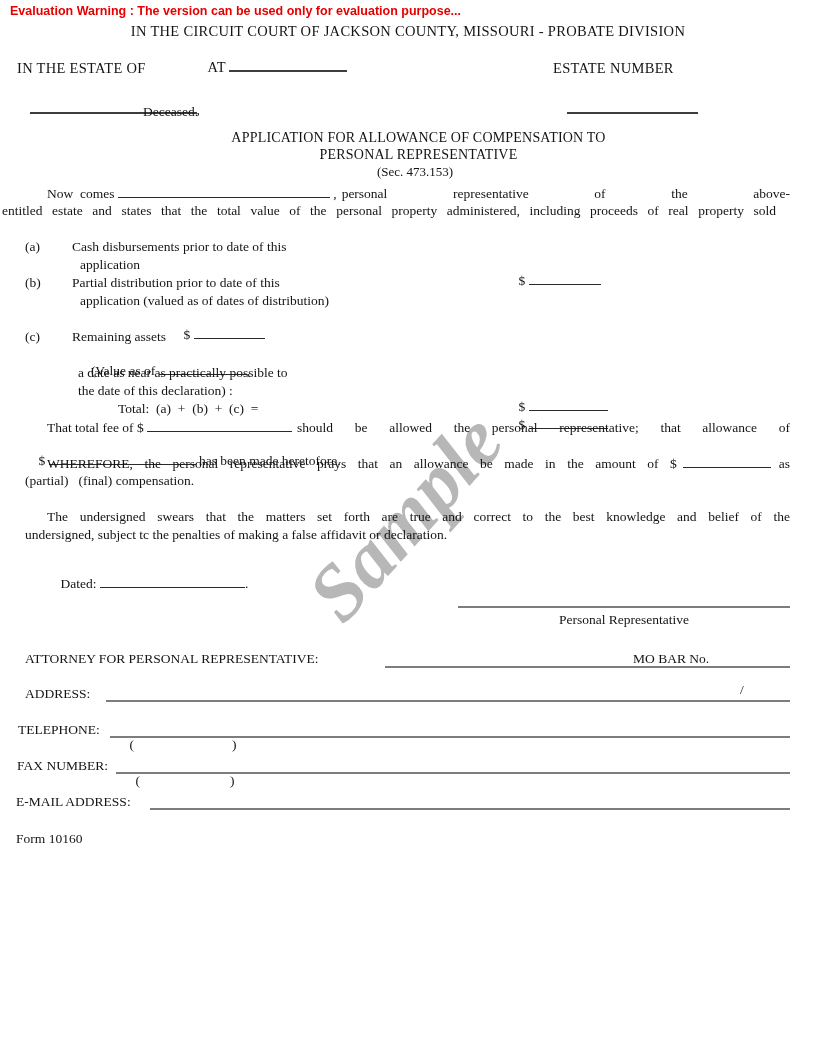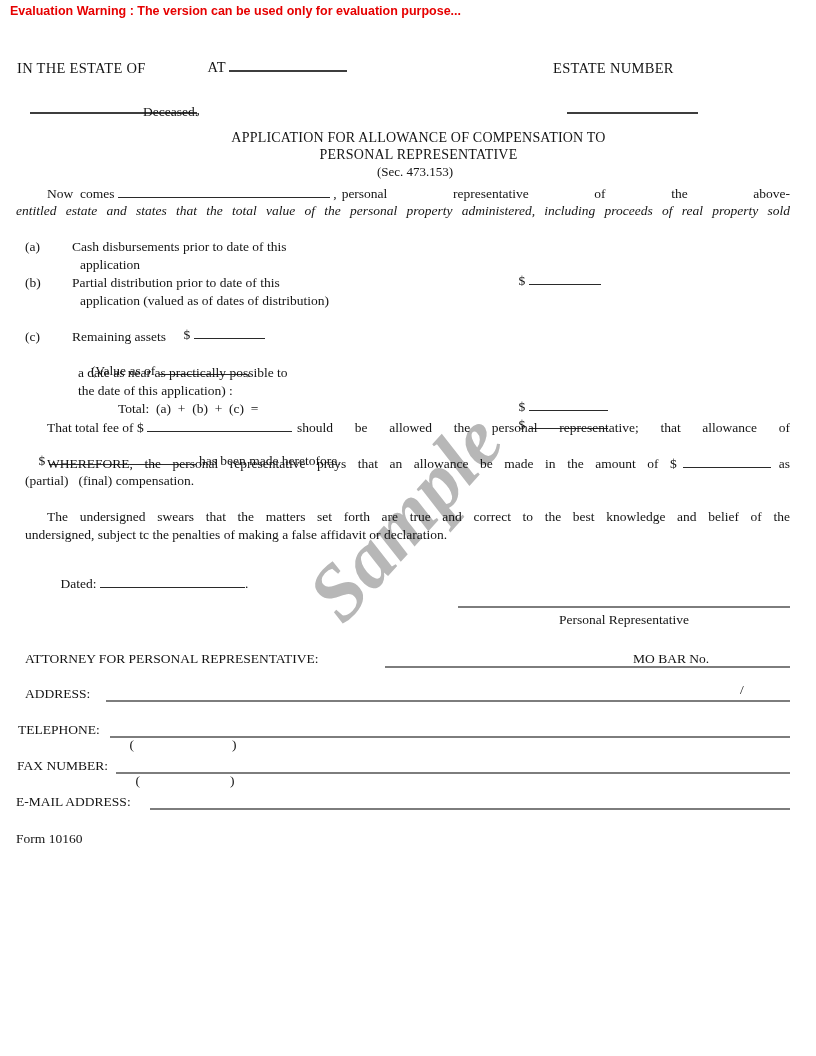--- a/index.html
+++ b/index.html
@@ -34,20 +34,21 @@
 </style>
 </head>
 <body>
 
 <div class="page">
 
   <div class="watermark">Sample</div>
 
   <div class="warning">Evaluation Warning : The version can be used only for evaluation purpose...</div>
 
+  <div class="abs center heading" style="top:24px;">IN THE CIRCUIT COURT OF JACKSON COUNTY, MISSOURI - PROBATE DIVISION</div>
 
   <div class="abs" style="left:194px; top:44px;">
     <span class="heading">AT</span><span class="pre"> </span><span class="blank strong" style="width:118px;"></span>
   </div>
 
   <div class="abs heading" style="left:17px; top:61px;">IN THE ESTATE OF</div>
   <div class="abs heading" style="left:553px; top:61px;">ESTATE NUMBER</div>
 
   <div class="abs" style="left:16px; top:86px;">
     <span class="blank strong" style="width:167px;"></span><span>,</span>
@@ -58,21 +59,21 @@
 
   <div class="abs" style="left:143px; top:104px;">Deceased.</div>
 
   <div class="abs center title-line" style="top:130px;">APPLICATION FOR ALLOWANCE OF COMPENSATION TO</div>
   <div class="abs center title-line" style="top:147px;">PERSONAL REPRESENTATIVE</div>
   <div class="abs center" style="top:164px; font-size:13px;margin-left:7px;">(Sec. 473.153)</div>
 
   <div class="abs row" style="left:47px; top:185px; width:743px;">
     <span class="pre">Now  comes</span><span class="pre"> </span><span class="blank" style="width:212px; flex:0 0 auto;"></span><span class="pre"> ,</span><span class="tail">personal representative of the above-</span>
   </div>
-  <div class="abs just" style="left:16px; top:203px; width:774px; white-space:normal;font-style:italic;">entitled estate and states that the total value of the personal property administered, including proceeds of real property sold</div>
+  <div class="abs just" style="left:2px; top:203px; width:774px; white-space:normal;">entitled estate and states that the total value of the personal property administered, including proceeds of real property sold</div>
 
   <div class="abs" style="left:25px; top:239px;">(a)</div>
   <div class="abs" style="left:72px; top:239px;">Cash disbursements prior to date of this</div>
   <div class="abs" style="left:80px; top:257px;">application</div>
   <div class="abs" style="left:505px; top:257px;">
     <span>$</span><span class="pre"> </span><span class="blank" style="width:72px;"></span>
   </div>
 
   <div class="abs" style="left:25px; top:275px;">(b)</div>
   <div class="abs" style="left:72px; top:275px;">Partial distribution prior to date of this</div>
@@ -80,21 +81,21 @@
   <div class="abs" style="left:170px; top:311px;">
     <span>$</span><span class="pre"> </span><span class="blank" style="width:71px;"></span>
   </div>
 
   <div class="abs" style="left:25px; top:329px;">(c)</div>
   <div class="abs" style="left:72px; top:329px;">Remaining assets</div>
   <div class="abs" style="left:74px; top:347px;">
     <span class="pre"> (Value as of</span><span class="pre"> </span><span class="blank" style="width:88px;"></span><span>,</span>
   </div>
   <div class="abs" style="left:78px; top:365px;">a date as near as practically possible to</div>
-  <div class="abs" style="left:78px; top:383px;">the date of this application) :</div>
+  <div class="abs" style="left:78px; top:383px;">the date of this declaration) :</div>
   <div class="abs" style="left:505px; top:383px;">
     <span>$</span><span class="pre"> </span><span class="blank" style="width:79px;"></span>
   </div>
 
   <div class="abs" style="left:118px; top:401px;">Total:  (a)  +  (b)  +  (c)  =</div>
   <div class="abs" style="left:505px; top:401px;">
     <span>$</span><span class="pre"> </span><span class="blank" style="width:79px;"></span>
   </div>
 
   <div class="abs row" style="left:47px; top:419px; width:743px;">

